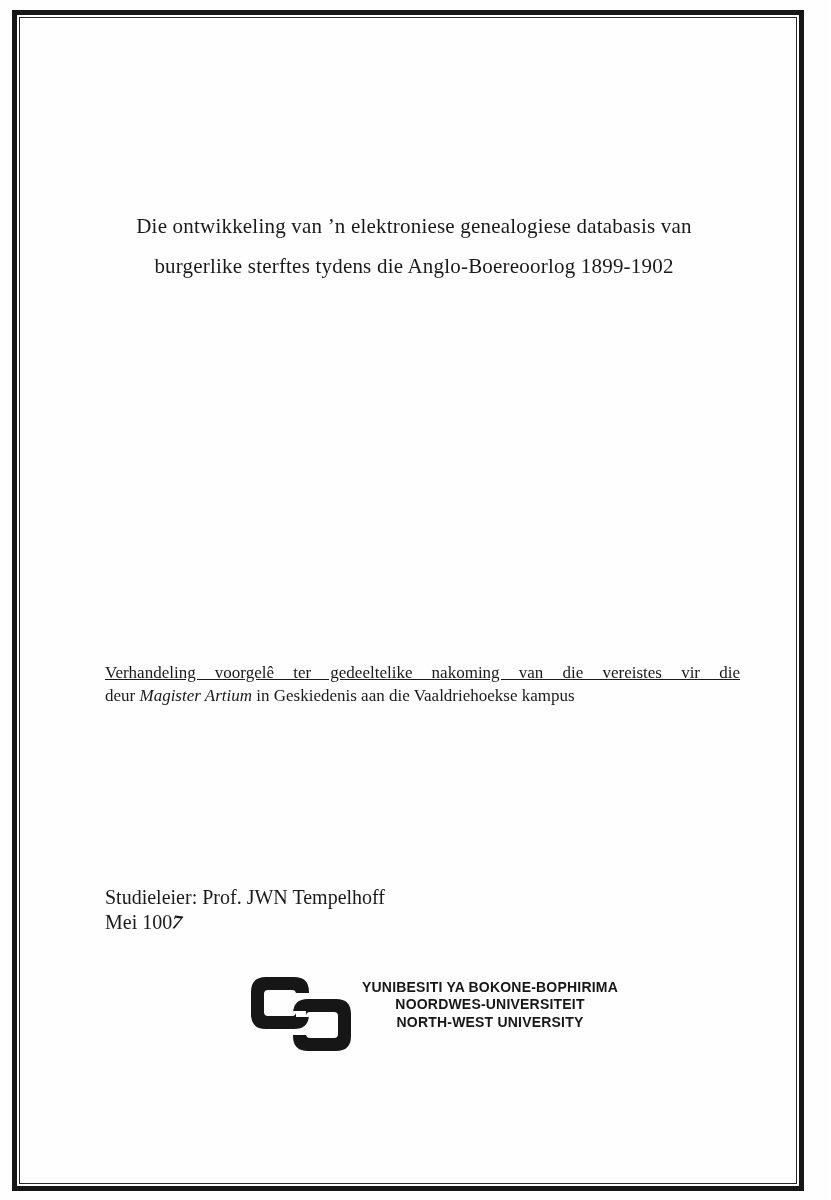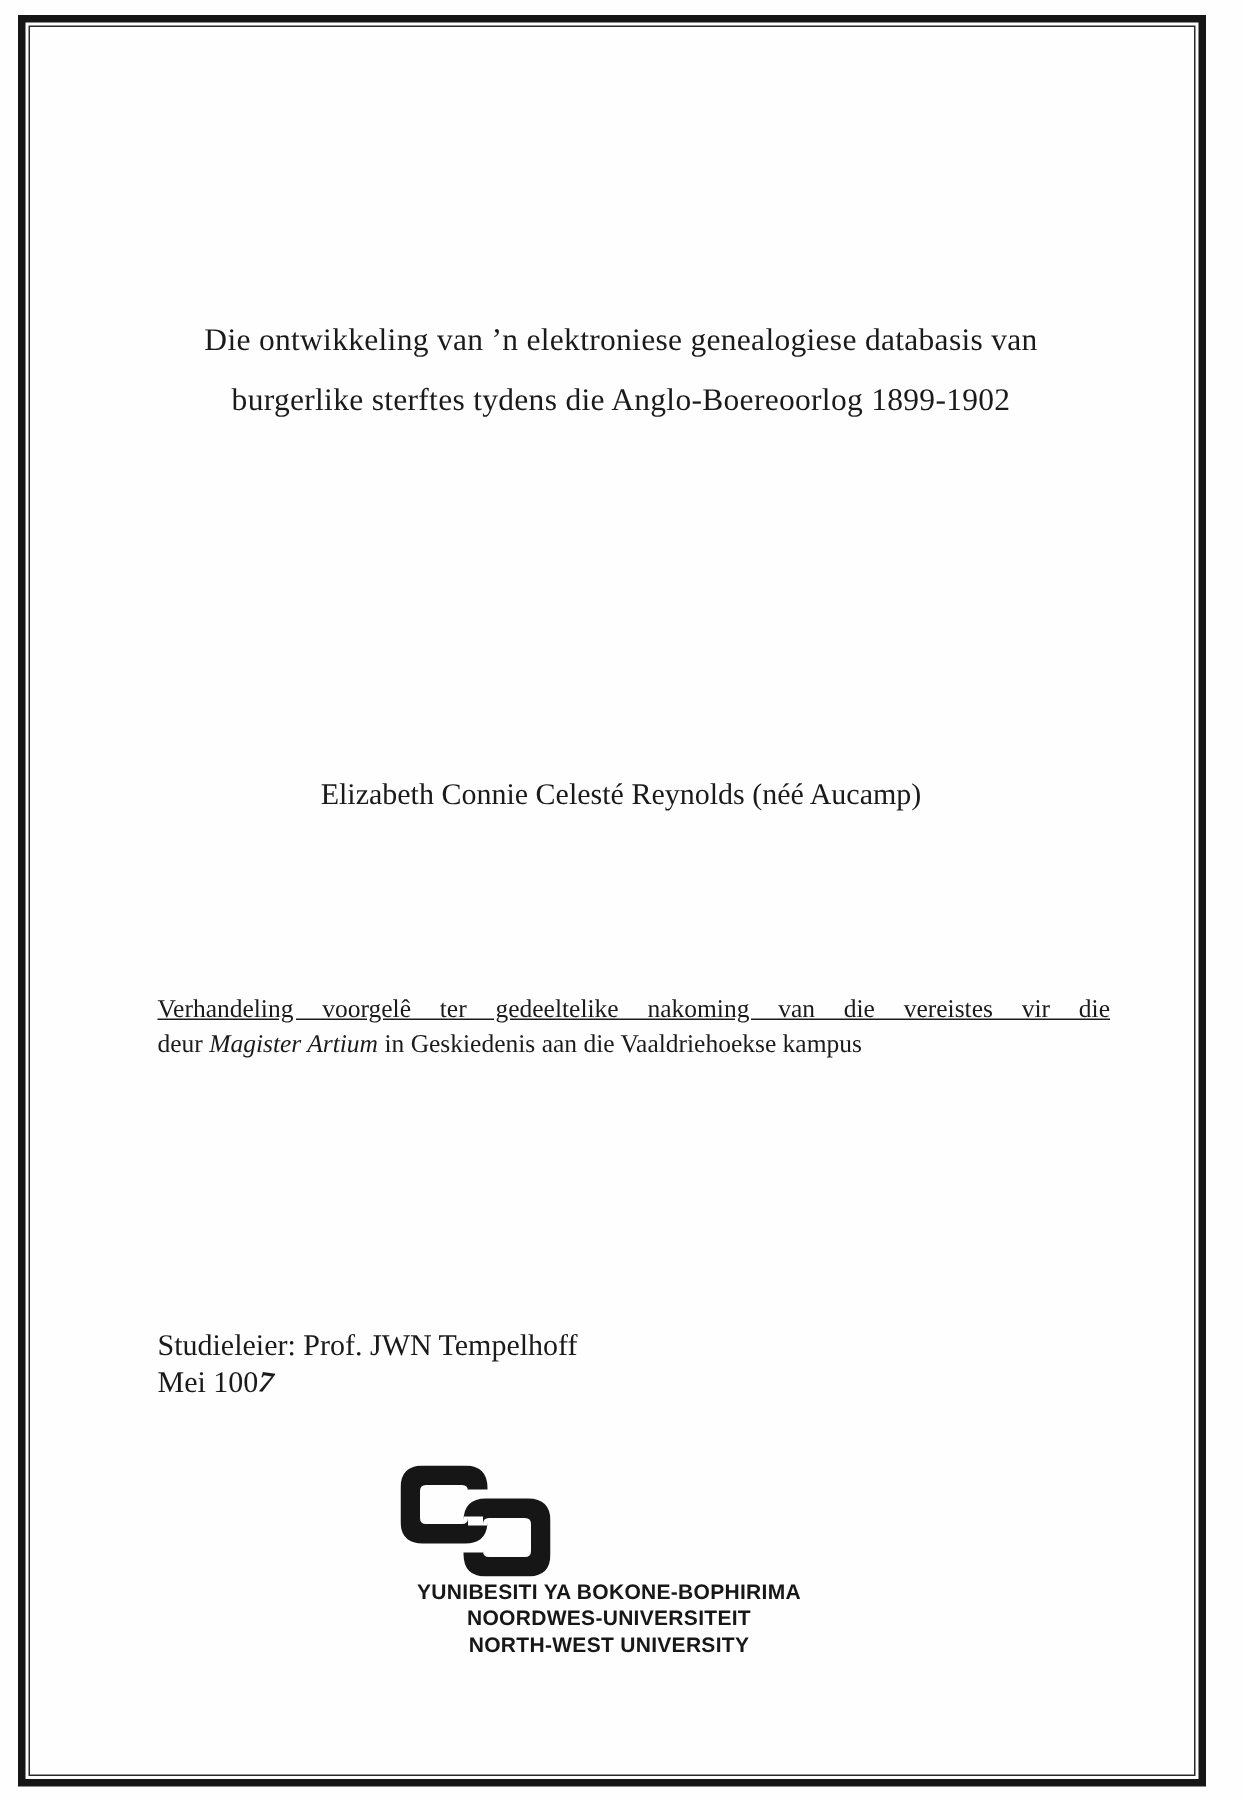--- a/index.html
+++ b/index.html
@@ -44,22 +44,22 @@
   .supervisor{
     position:absolute;left:105px;top:885px;
     font-size:20px;line-height:25px;
   }
   .date-line .seven{
     display:inline-block;
     transform:rotate(8deg) skewX(-8deg);
     font-weight:bold;
   }
   .logo{
-    position:absolute;left:267px;top:977px;
-    display:flex;align-items:flex-start;flex-direction:column;
+    position:absolute;left:251px;top:977px;
+    display:flex;align-items:flex-start;
   }
   .logo-mark{display:block;}
   .logo-text{
     margin-left:8px;margin-top:2px;
     width:262px;
     font-family:"Liberation Sans","DejaVu Sans",sans-serif;
     font-weight:bold;
     font-size:14px;line-height:17.4px;
     letter-spacing:0.2px;
     text-align:center;
@@ -75,21 +75,20 @@
   <div class="frame-outer">
     <div class="frame-inner"></div>
   </div>
 
   <div class="title-block">
     <div>Die ontwikkeling van ’n elektroniese genealogiese databasis van</div>
     <div>burgerlike sterftes tydens die Anglo-Boereoorlog 1899-1902</div>
   </div>
 
 
-  <div class="author">Elizabeth Connie Celesté Reynolds (néé Aucamp)</div>
 
   <div class="thesis">
     <div class="just">Verhandeling voorgelê ter gedeeltelike nakoming van die vereistes vir die</div>
     <div><span>deur </span><span class="it">Magister Artium</span><span> in Geskiedenis aan die Vaaldriehoekse kampus</span></div>
   </div>
 
   <div class="supervisor">
     <div>Studieleier: Prof. JWN Tempelhoff</div>
     <div class="date-line"><span>Mei 100</span><span class="seven">7</span></div>
   </div>

